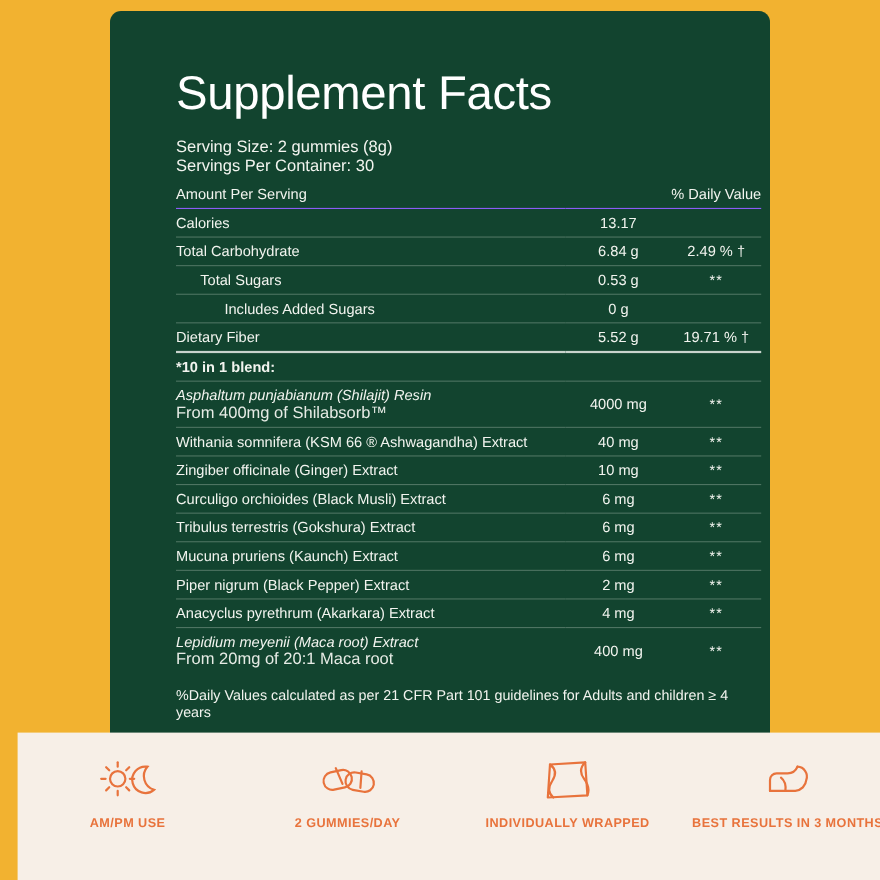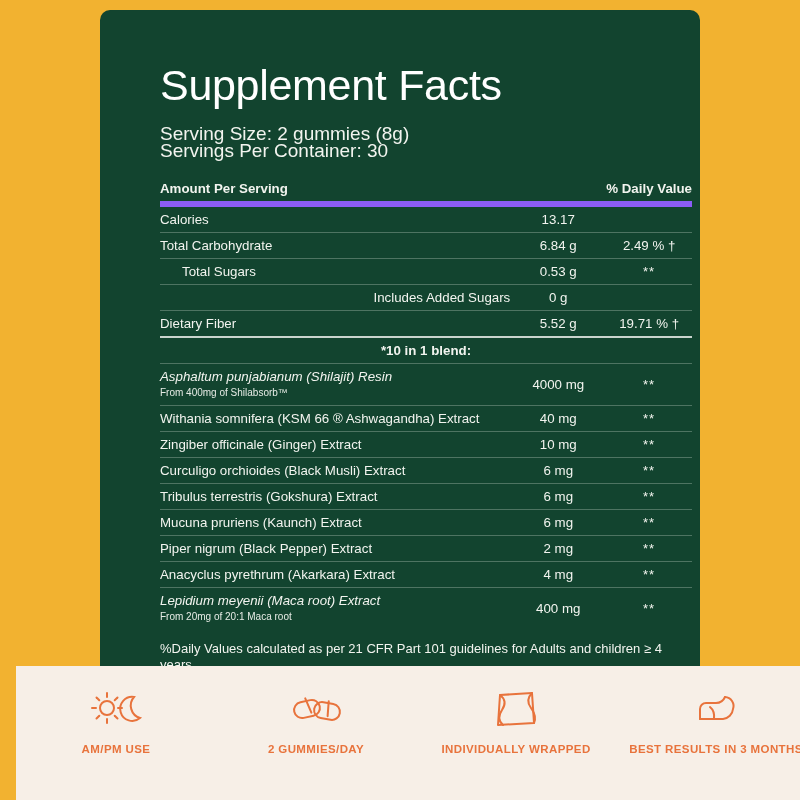--- a/index.html
+++ b/index.html
@@ -26,57 +26,56 @@
   .title {
     color: #ffffff;
     font-size: 43px;
     font-weight: 400;
     letter-spacing: -0.3px;
     margin: 14px 0 18px 26px;
     line-height: 1;
   }
   .serving {
     color: #f2f4ef;
-    font-size: 19px;
+    font-size: 15px;
     line-height: 17px;
     margin-left: 26px;
-    margin-bottom: 20px;
+    margin-bottom: 8px;
   }
   table.facts {
     width: 532px;
     margin-left: 26px;
     border-collapse: collapse;
     color: #f2f4ef;
     font-size: 13.3px;
   }
   table.facts td {
     padding: 5px 0 5px 0;
     vertical-align: middle;
     border-top: 1px solid #4e7462;
   }
   table.facts tr.head td {
     border-top: none;
-    border-bottom: 6px solid #8b5cf6;
-    font-weight: bold;
+    border-bottom: 1px solid #8b5cf6;
+    font-weight: normal;
     padding-bottom: 5px;
     padding-top: 2px;
   }
   table.facts tr.thickline td {
     border-top: 2px solid #c9d4cd;
-    text-align: center;
   }
   .c-name { text-align: left; }
   .c-amt  { text-align: center; width: 96px; white-space: nowrap; }
   .c-dv   { text-align: center; width: 78px; white-space: nowrap; }
   .indent1 { padding-left: 22px !important; }
-  .indent2 { padding-left: 44px !important; text-align: right; }
+  .indent2 { padding-left: 44px !important; }
   .blend { font-weight: bold; }
   .sub {
     display: block;
-    font-size: 10px;
+    font-size: 15px;
     color: #e6ebe5;
     line-height: 15px;
   }
   .mainline { display: block; line-height: 16px; font-style: italic; }
   .small-star { font-size: 13px; letter-spacing: 1px; }
   .footnotes {
     margin-left: 26px;
     margin-top: 12px;
     color: #f2f4ef;
     font-size: 13px;

